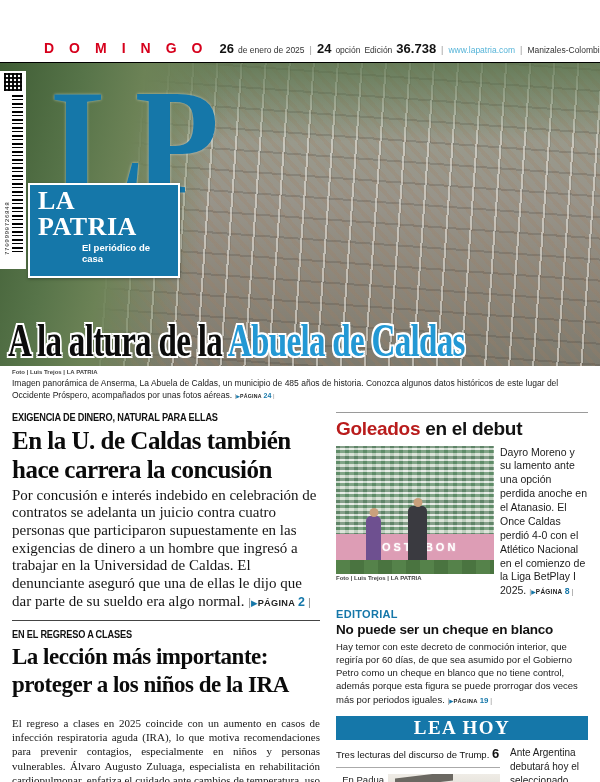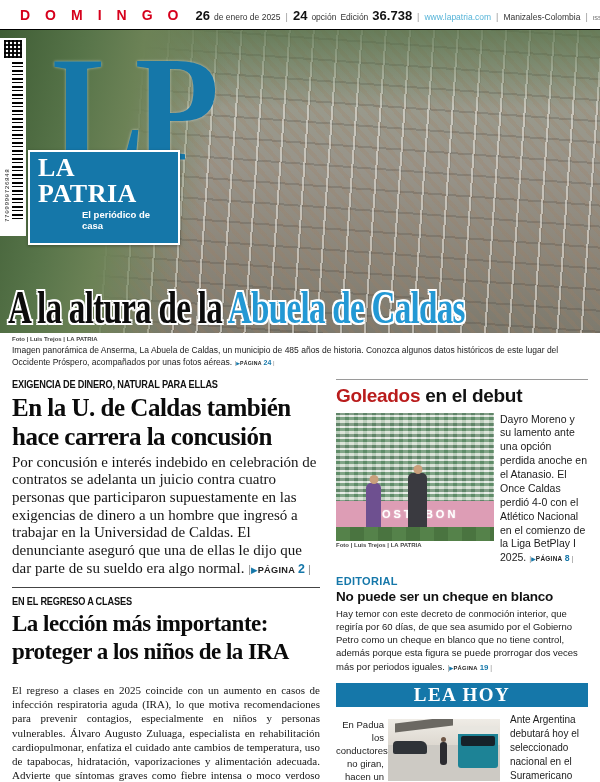--- a/index.html
+++ b/index.html
@@ -4,21 +4,21 @@
 <style>
   :root{
     --brand:#1577a9; --headline-blue:#2398d4; --red:#d6001c; --ink:#121212;
     --rule:#9a9a9a; --pink:#dd9db5; --pitch:#4e7d46; --teal:#1d8396;
   }
   *{margin:0;padding:0;box-sizing:border-box;}
   body{background:#777;display:flex;justify-content:center;font-family:"Liberation Sans","DejaVu Sans",sans-serif;}
   .page{position:relative;width:600px;height:782px;background:#fff;color:var(--ink);overflow:hidden;}
 
   
-  .topbar{height:29px;display:flex;align-items:flex-end;padding:11px 10px 6px 20px;white-space:nowrap;}
+  .topbar{height:62px;display:flex;align-items:flex-end;padding:11px 10px 6px 20px;white-space:nowrap;margin-left:24px;}
   .day{color:var(--red);font-weight:bold;font-size:14px;letter-spacing:15px;margin-right:2px;}
   .info{display:flex;align-items:baseline;gap:4px;flex:1;}
   .info .num{font-size:13px;font-weight:bold;}
   .info .big{font-size:13px;}
   .info .sm{font-size:8.5px;color:#333;}
   .info .sep{color:#999;font-size:9px;margin:0 1px;}
   .site{color:#56b4d8;font-size:8.5px;text-decoration:none;cursor:pointer;}
   .issn{font-size:5.5px;color:#555;}
 
   
@@ -227,20 +227,21 @@
         <h3 class="ed-head">No puede ser un cheque en blanco</h3>
         <p class="ed-body"><span>Hay temor con este decreto de conmoción interior, que regiría por 60 días, de que sea asumido por el Gobierno Petro como un cheque en blanco que no tiene control, además porque esta figura se puede prorrogar dos veces más por periodos iguales.</span>
           <span class="pref"><span class="pipe">|</span><span class="arr">▶</span><span class="plabel">PÁGINA</span>&nbsp;<b class="pnum">19</b>&nbsp;<span class="pipe">|</span></span>
         </p>
       </article>
 
       <section class="leahoy">
         <div class="lh-banner">LEA HOY</div>
         <div class="lh-body">
           <div class="lh-left">
+            <div class="lh-item1"><span>Tres lecturas del discurso de Trump.</span> <b class="lh-num">6</b></div>
             <div class="lh-row">
               <div class="lh-item2"><span>En Padua los conductores no giran, hacen un corte de 90°.</span> </div>
               <div class="street-photo">
                 <div class="sp-building"></div>
                 <div class="sp-roof"></div>
 
                 <div class="sp-car"></div>
                 <div class="sp-truck">
                   <div class="sp-truck-top"></div>
                   <div class="sp-windshield"></div>

